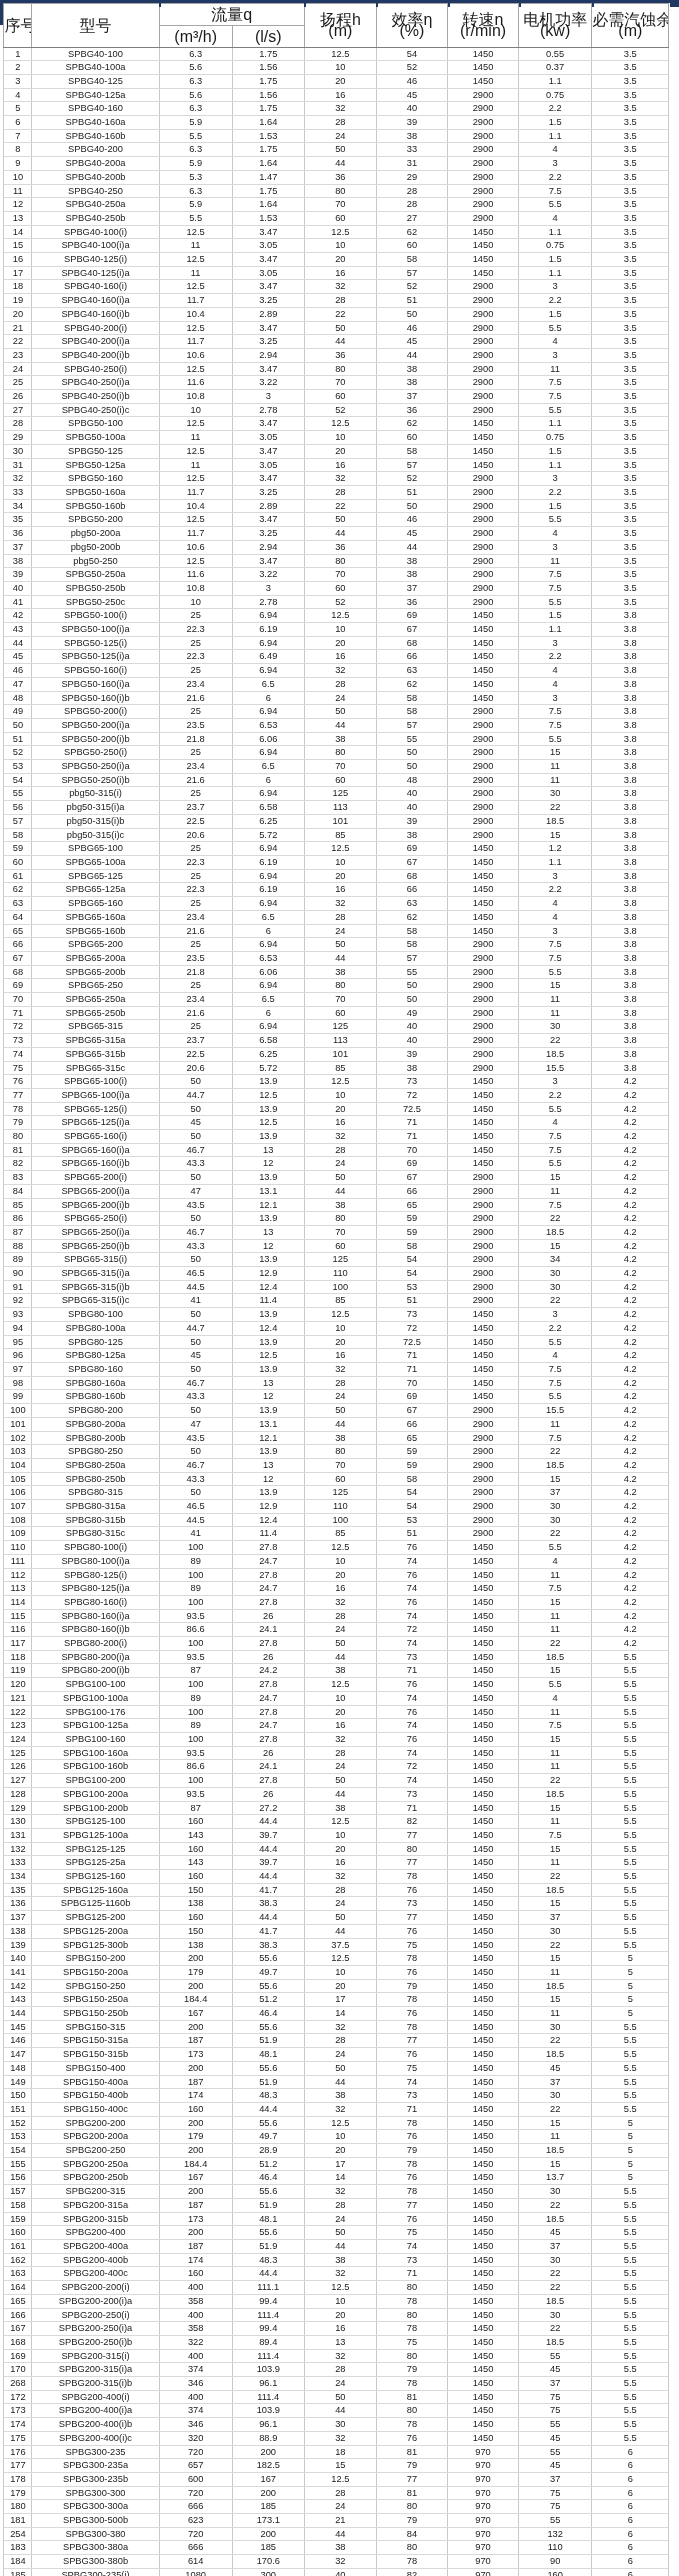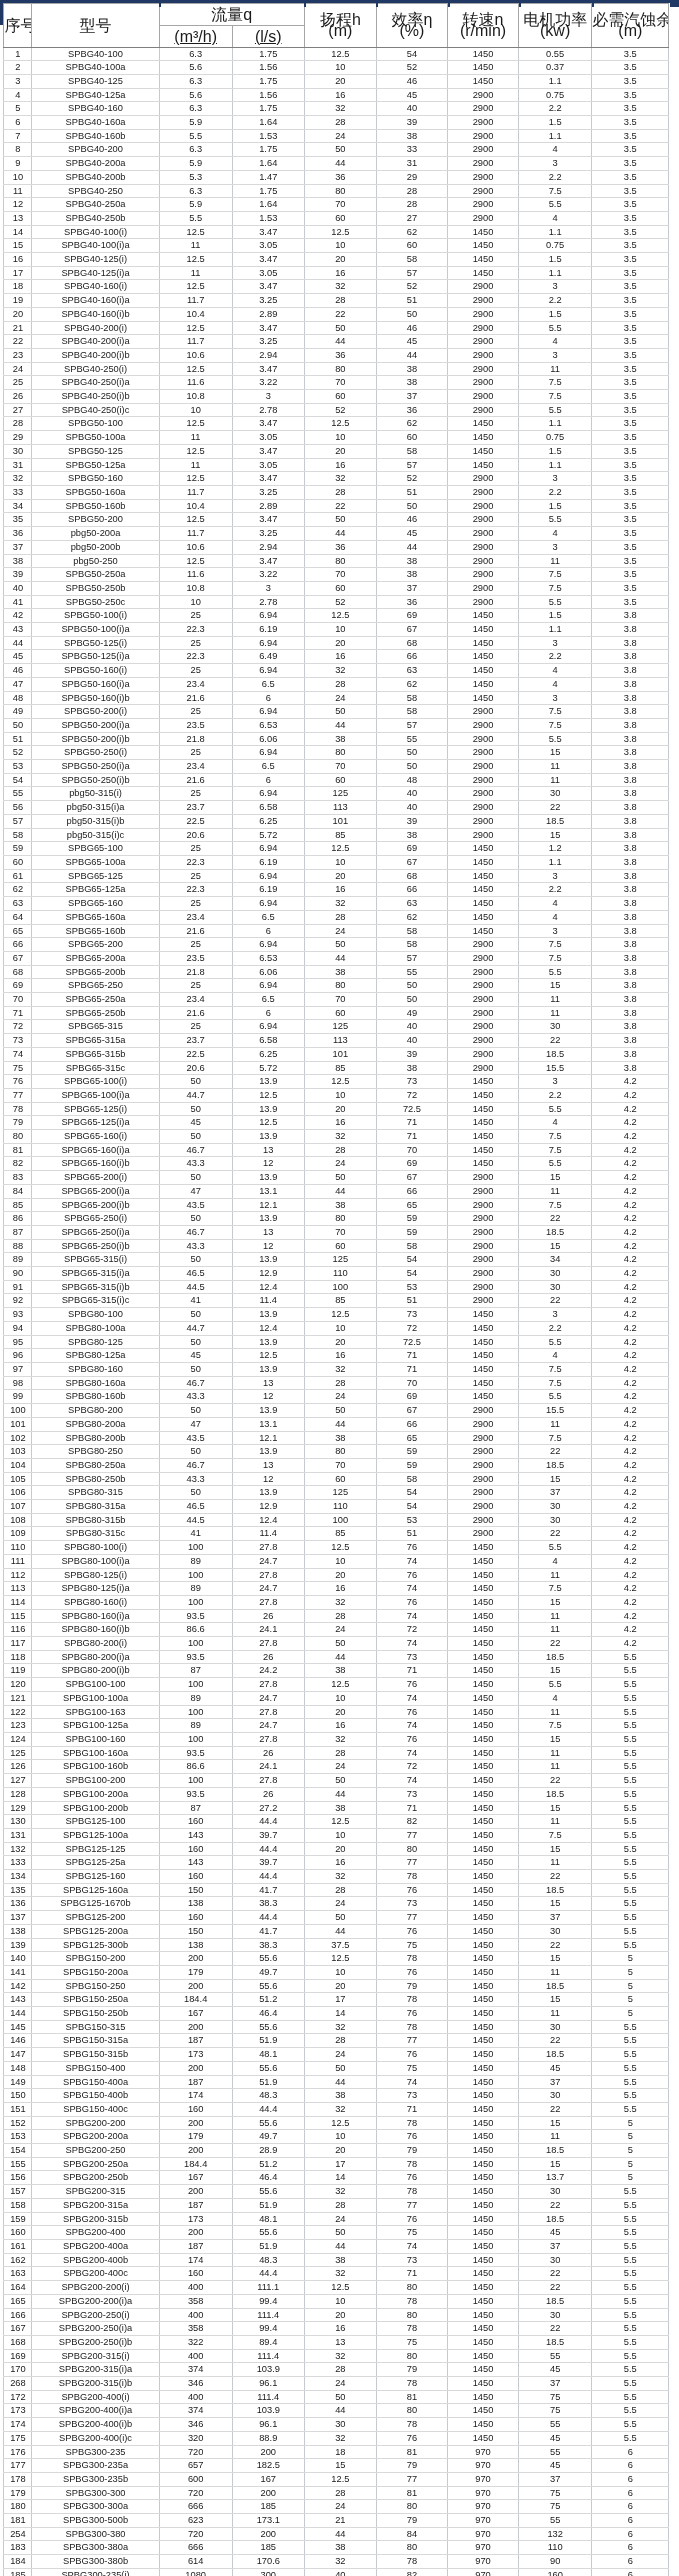--- a/index.html
+++ b/index.html
@@ -4,21 +4,21 @@
 <style>
   html,body{margin:0;padding:0;background:#ffffff;}
   body{width:680px;font-family:"Liberation Sans","DejaVu Sans",sans-serif;color:#1a1a1a;position:relative;}
   .topbar{position:absolute;top:0;left:0;width:680px;height:2.5px;background:#1f3864;}
   .stub{position:absolute;top:0;width:1.7px;background:#1f3864;}
   table{border-collapse:collapse;table-layout:fixed;margin-left:3.4px;width:666px;margin-top:2.5px;}
   th,td{border:0.8px solid #c3cad1;border-top:0.8px solid #d9d9d9;border-bottom:0.8px solid #d9d9d9;
         padding:0;text-align:center;white-space:nowrap;overflow:hidden;font-weight:normal;}
   thead th{font-size:16px;line-height:11px;border-color:#a6a6a6;background:#ffffff;vertical-align:middle;}
   thead tr.r1 th{height:21px;}
-  thead tr.r2 th{height:21px;text-decoration:underline;}
+  thead tr.r2 th{height:21px;}
   thead tr:last-child th, thead th[rowspan]{border-bottom:1.7px solid #7f7f7f;}
   tbody td{font-size:9.3px;height:12.7px;line-height:12.7px;}
   tbody tr td:first-child{border-left:0.8px solid #c3cad1;}
   .hdr2{display:block;}
 </style>
 </head>
 <body>
 
 <div class="topbar"></div>
 <div class="stub" style="left:0;height:25px;width:2.5px;"></div>
@@ -1400,21 +1400,21 @@
         <td>89</td>
         <td>24.7</td>
         <td>10</td>
         <td>74</td>
         <td>1450</td>
         <td>4</td>
         <td>5.5</td>
       </tr>
       <tr>
         <td>122</td>
-        <td>SPBG100-163</td>
+        <td>SPBG100-176</td>
         <td>100</td>
         <td>27.8</td>
         <td>20</td>
         <td>76</td>
         <td>1450</td>
         <td>11</td>
         <td>5.5</td>
       </tr>
       <tr>
         <td>123</td>
@@ -1554,21 +1554,21 @@
         <td>150</td>
         <td>41.7</td>
         <td>28</td>
         <td>76</td>
         <td>1450</td>
         <td>18.5</td>
         <td>5.5</td>
       </tr>
       <tr>
         <td>136</td>
-        <td>SPBG125-1670b</td>
+        <td>SPBG125-1160b</td>
         <td>138</td>
         <td>38.3</td>
         <td>24</td>
         <td>73</td>
         <td>1450</td>
         <td>15</td>
         <td>5.5</td>
       </tr>
       <tr>
         <td>137</td>

